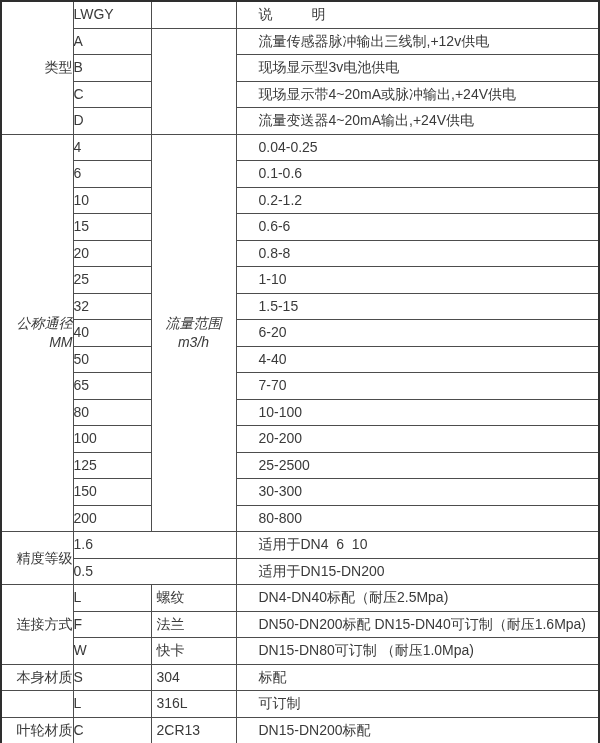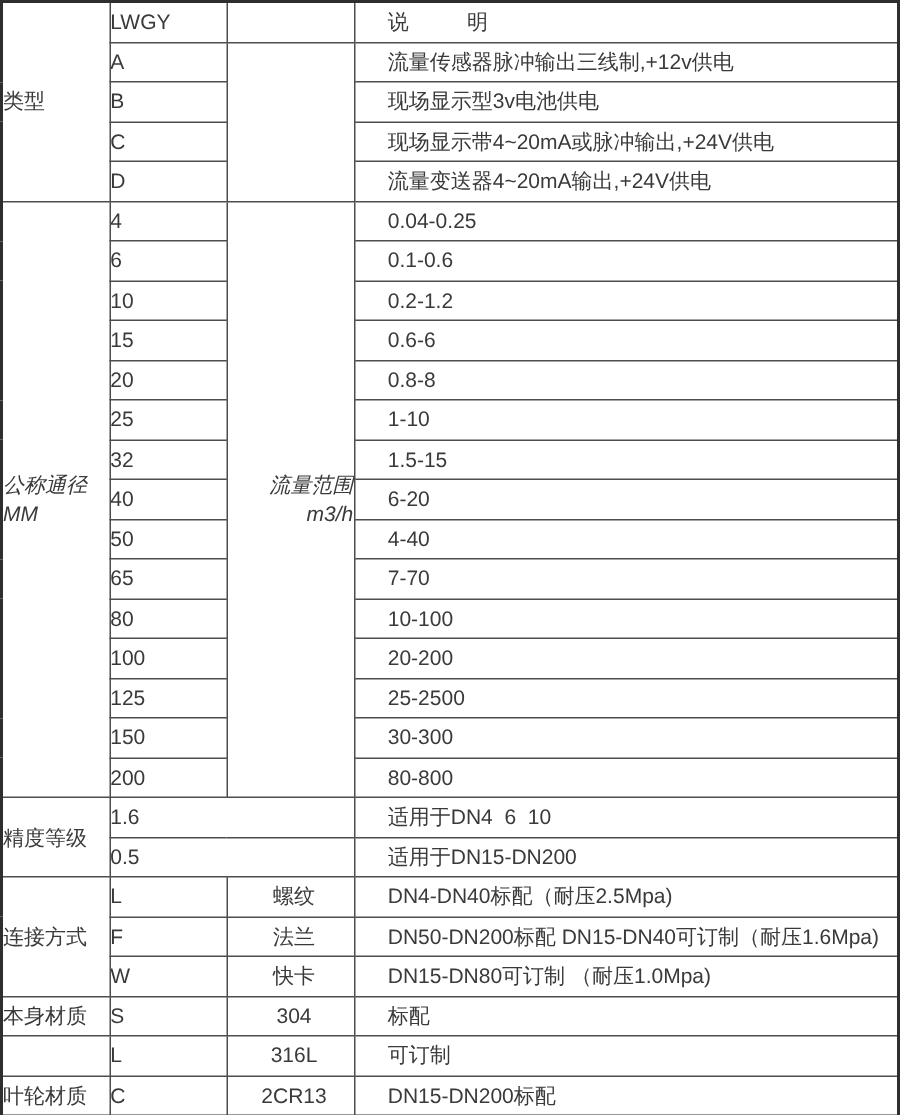--- a/index.html
+++ b/index.html
@@ -18,24 +18,24 @@
     border: 2px solid #2e2e2e;
   }
   .spec-table td {
     border: 1px solid #4d4d4d;
     vertical-align: middle;
     height: 25.5px;
     padding: 0;
     overflow: hidden;
     line-height: 1.35;
   }
-  td.c1 { text-align: left; }
+  td.c1 { text-align: right; }
   td.c2 { text-align: left; }
-  td.c3 { text-align: center; padding-left: 5px; }
-  td.c3.center { text-align: right; padding-left: 0; }
+  td.c3 { text-align: left; padding-left: 5px; }
+  td.c3.center { text-align: center; padding-left: 0; }
   td.c4 { text-align: left; padding-left: 22px; white-space: pre; }
   .two-line div { line-height: 19px; font-style: italic; }
 </style>
 </head>
 <body>
 
 <table class="spec-table">
   <colgroup>
     <col style="width:72px">
     <col style="width:78px">

